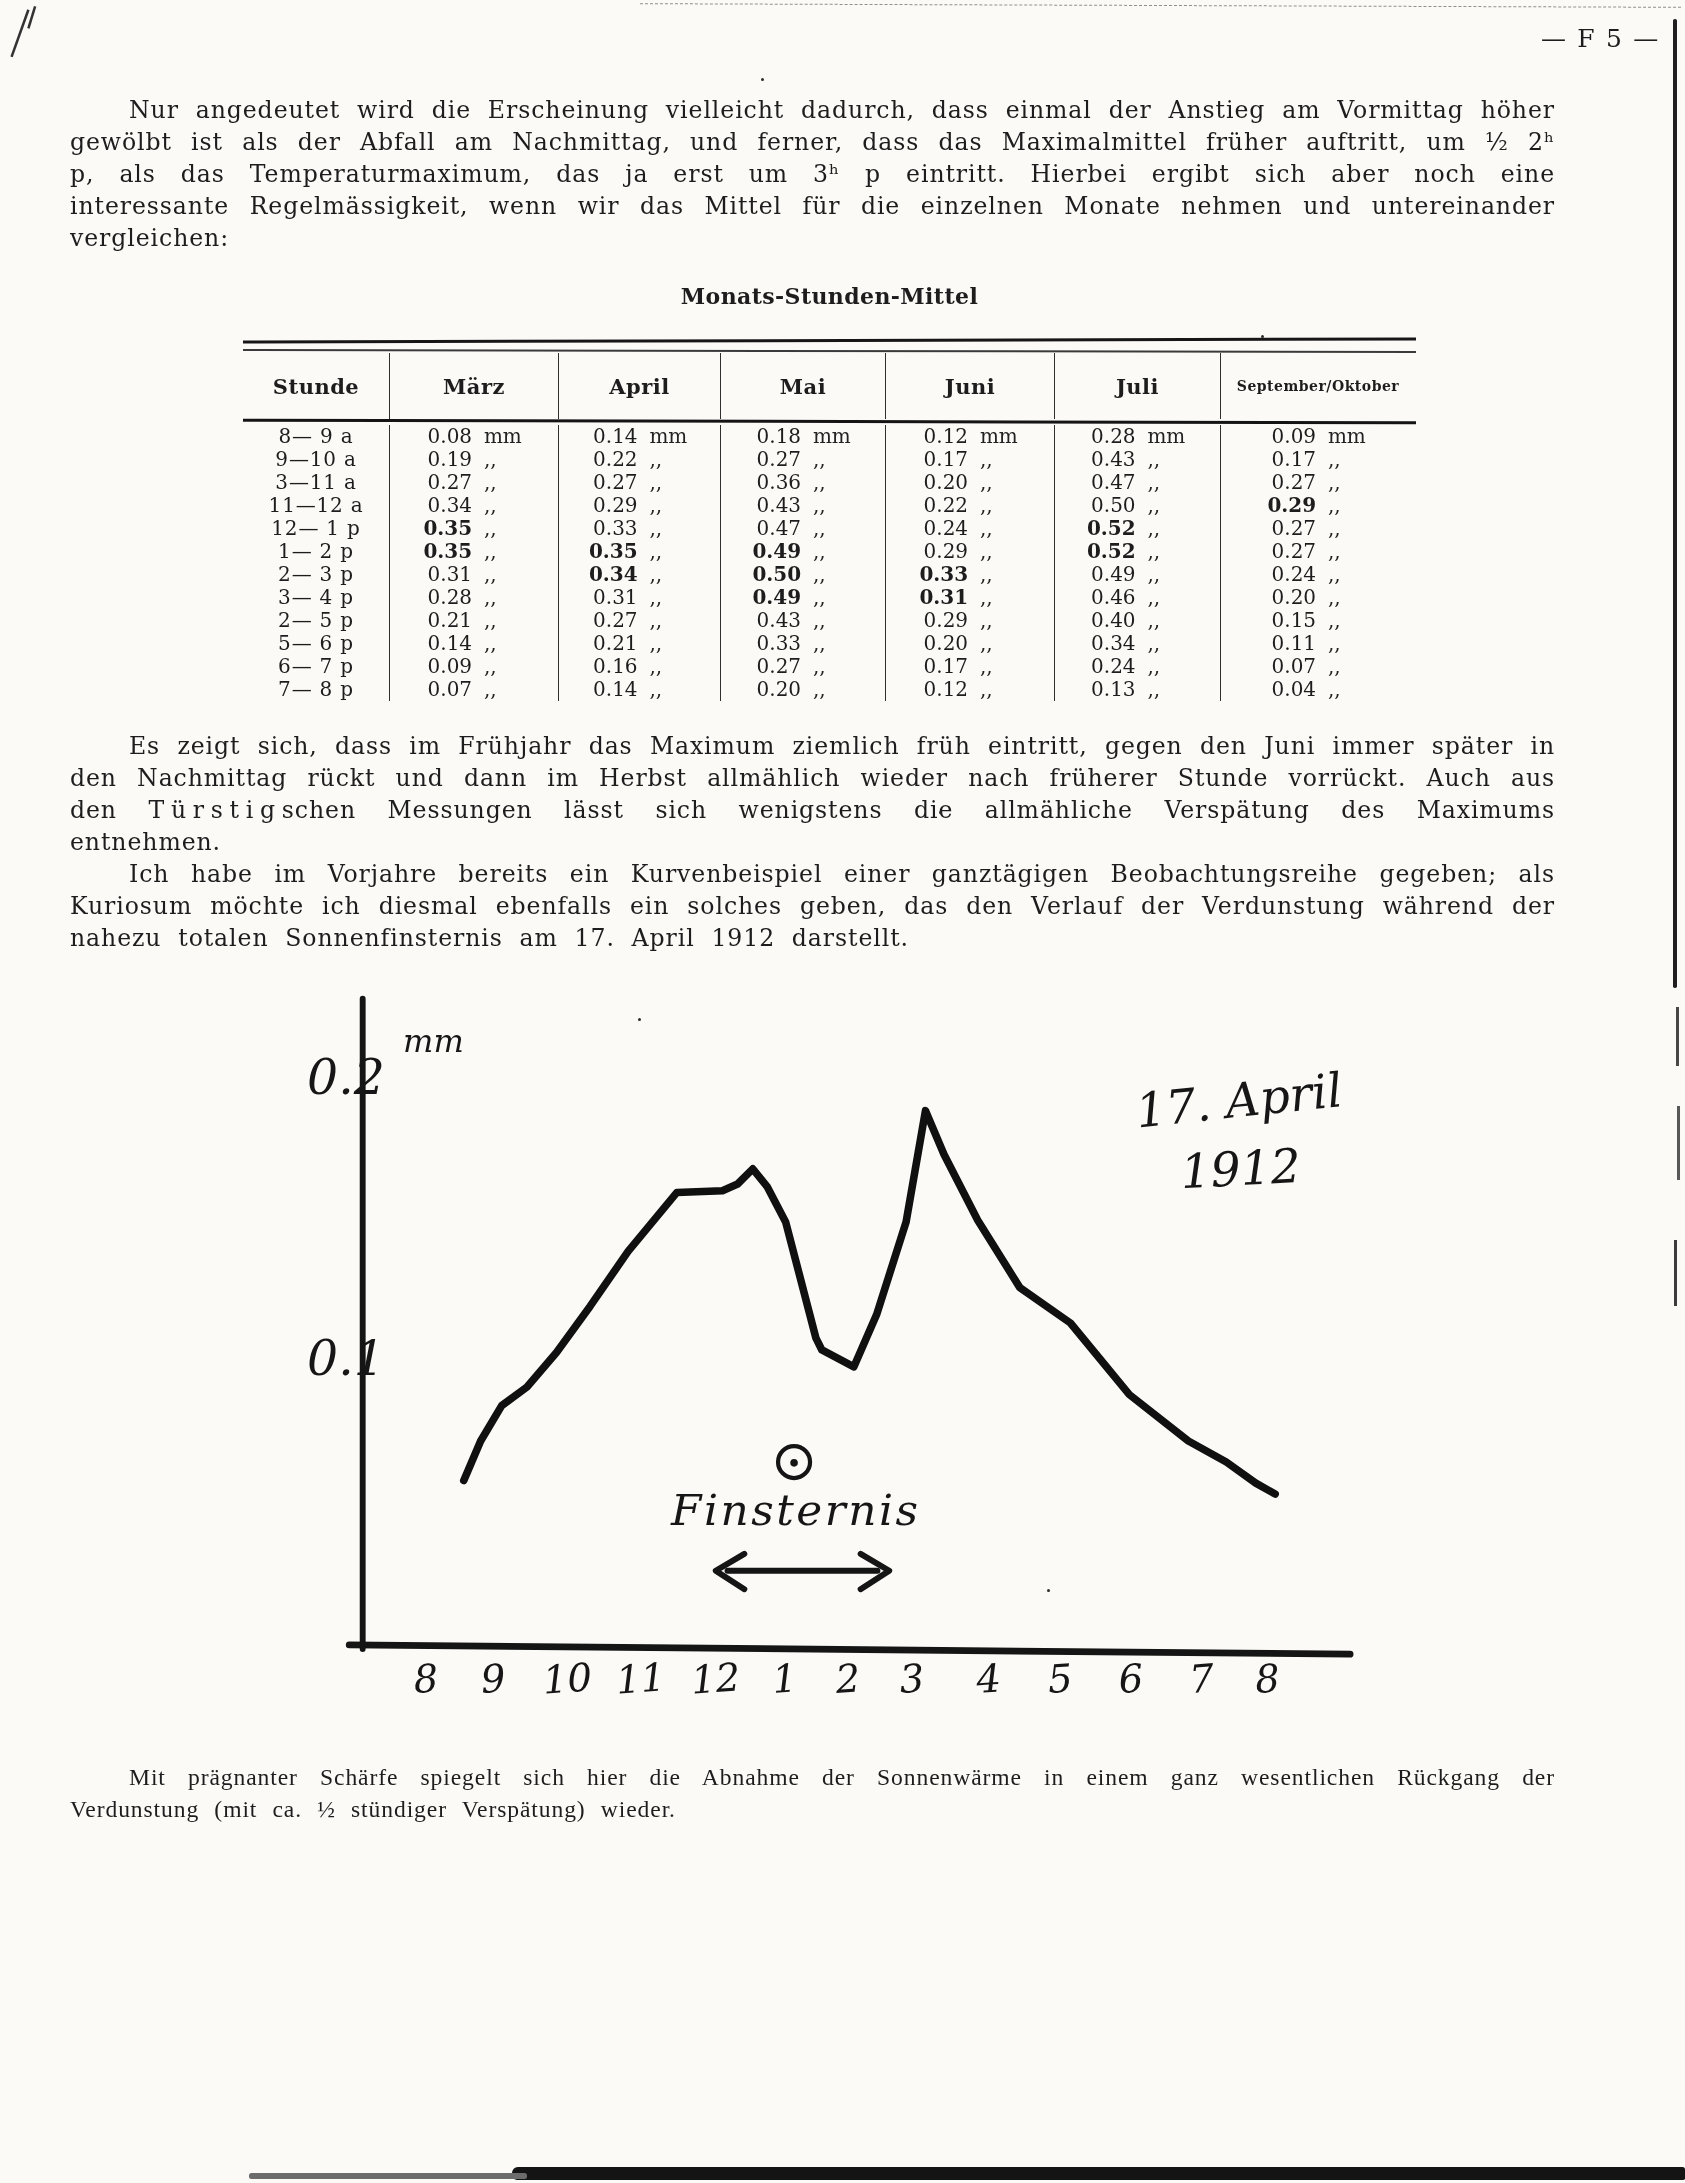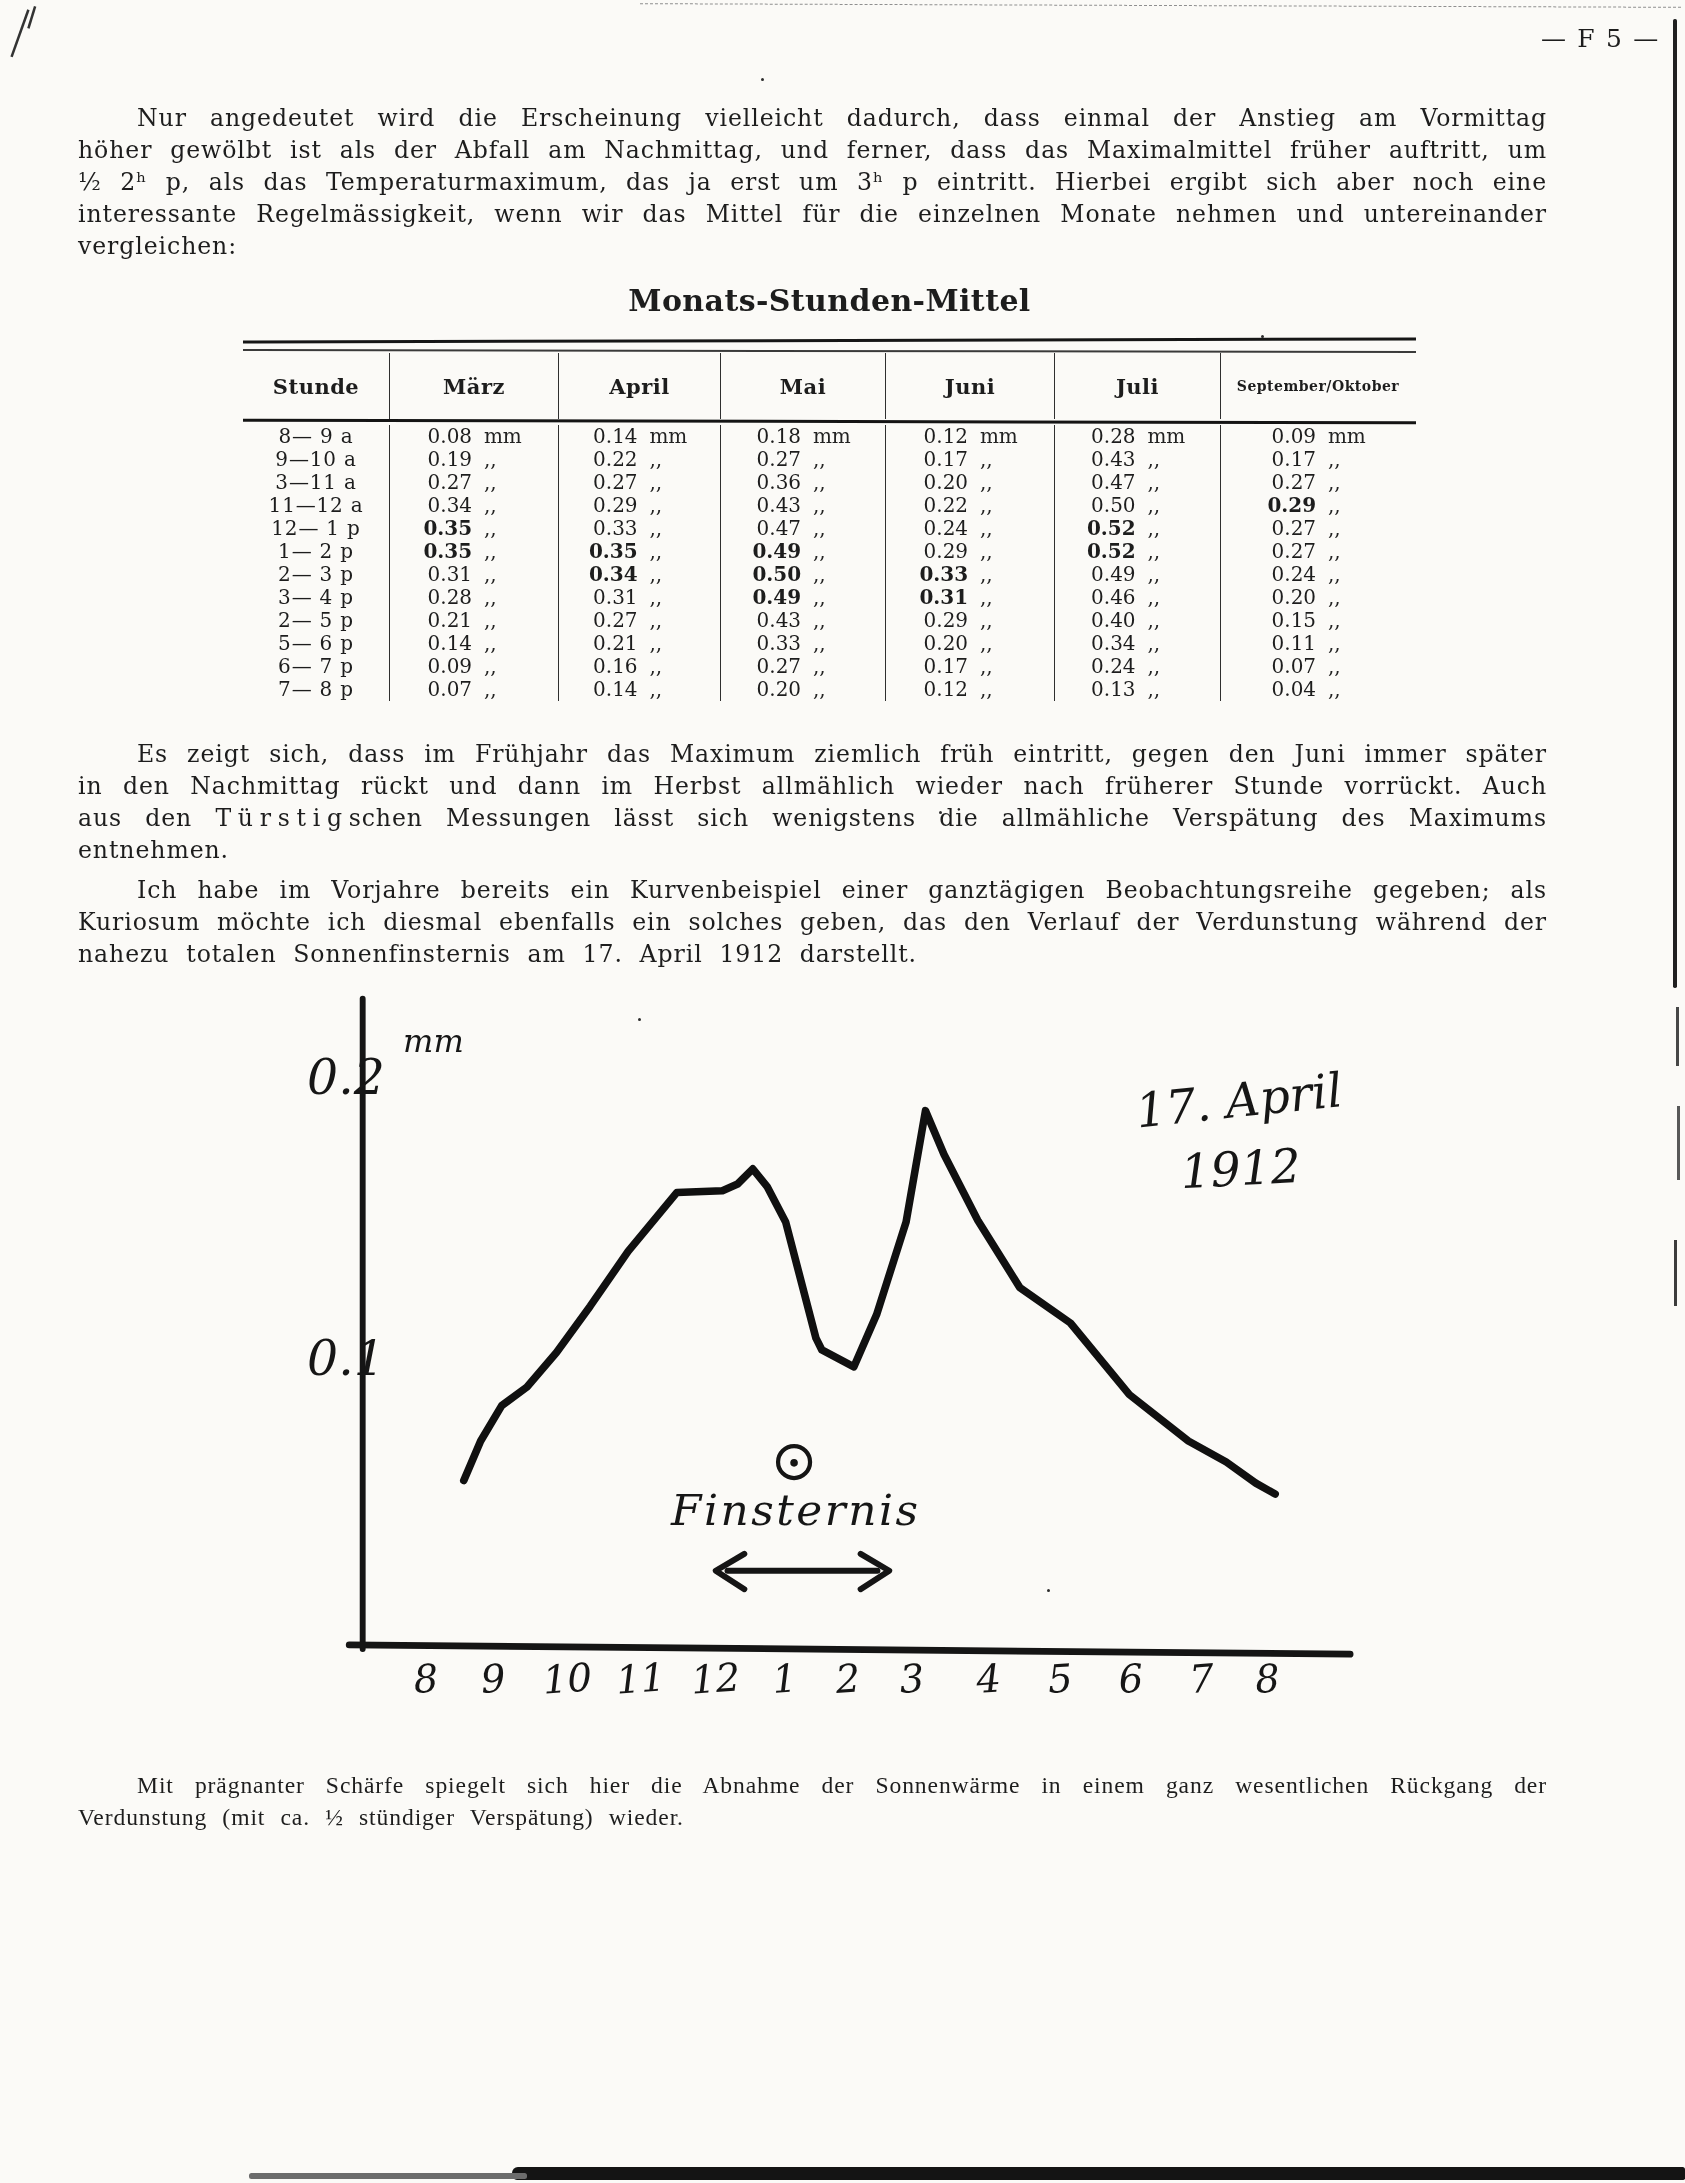--- a/index.html
+++ b/index.html
@@ -9,25 +9,25 @@
     font-family:"DejaVu Serif","Liberation Serif",serif;
   }
   .abs{position:absolute;}
   
   .pagehead{left:0;top:23.6px;width:1660px;text-align:right;font-size:25px;letter-spacing:1.7px;}
   
   .para{
     left:70px;width:1485px;font-size:23.6px;line-height:32px;
     text-align:justify;letter-spacing:0.9px;word-spacing:8.4px;
   }
-  .para p{margin:8px;text-indent:59px;}
+  .para p{margin:0;text-indent:59px;}
   .sperr{letter-spacing:6.7px;}
   
   .tbl-title{left:243px;top:283px;width:1173px;text-align:center;
-    font-weight:bold;font-size:30px;letter-spacing:0.4px;}
+    font-weight:bold;font-size:22px;letter-spacing:0.4px;}
   .tablewrap{left:243px;top:339px;width:1173px;}
   .rule-a{position:absolute;left:0;top:0;width:1173px;height:3.4px;background:#161616;transform:rotate(-.15deg);}
   .rule-b{position:absolute;left:0;top:11px;width:1173px;height:1.7px;background:#3a3a3a;transform:rotate(.1deg);}
   .thead,.tbody{position:absolute;left:0;display:grid;
     grid-template-columns:146px 169px 162px 165px 169px 166px 195px;}
   .thead{top:14.3px;}
   .thead .hc{height:66px;display:flex;align-items:center;justify-content:center;
     font-size:21px;letter-spacing:0.5px;font-weight:bold;}
   .hsep{position:absolute;left:0;top:81px;width:1173px;height:3.4px;background:#141414;transform:rotate(.12deg);}
   .tbody{top:86px;}

